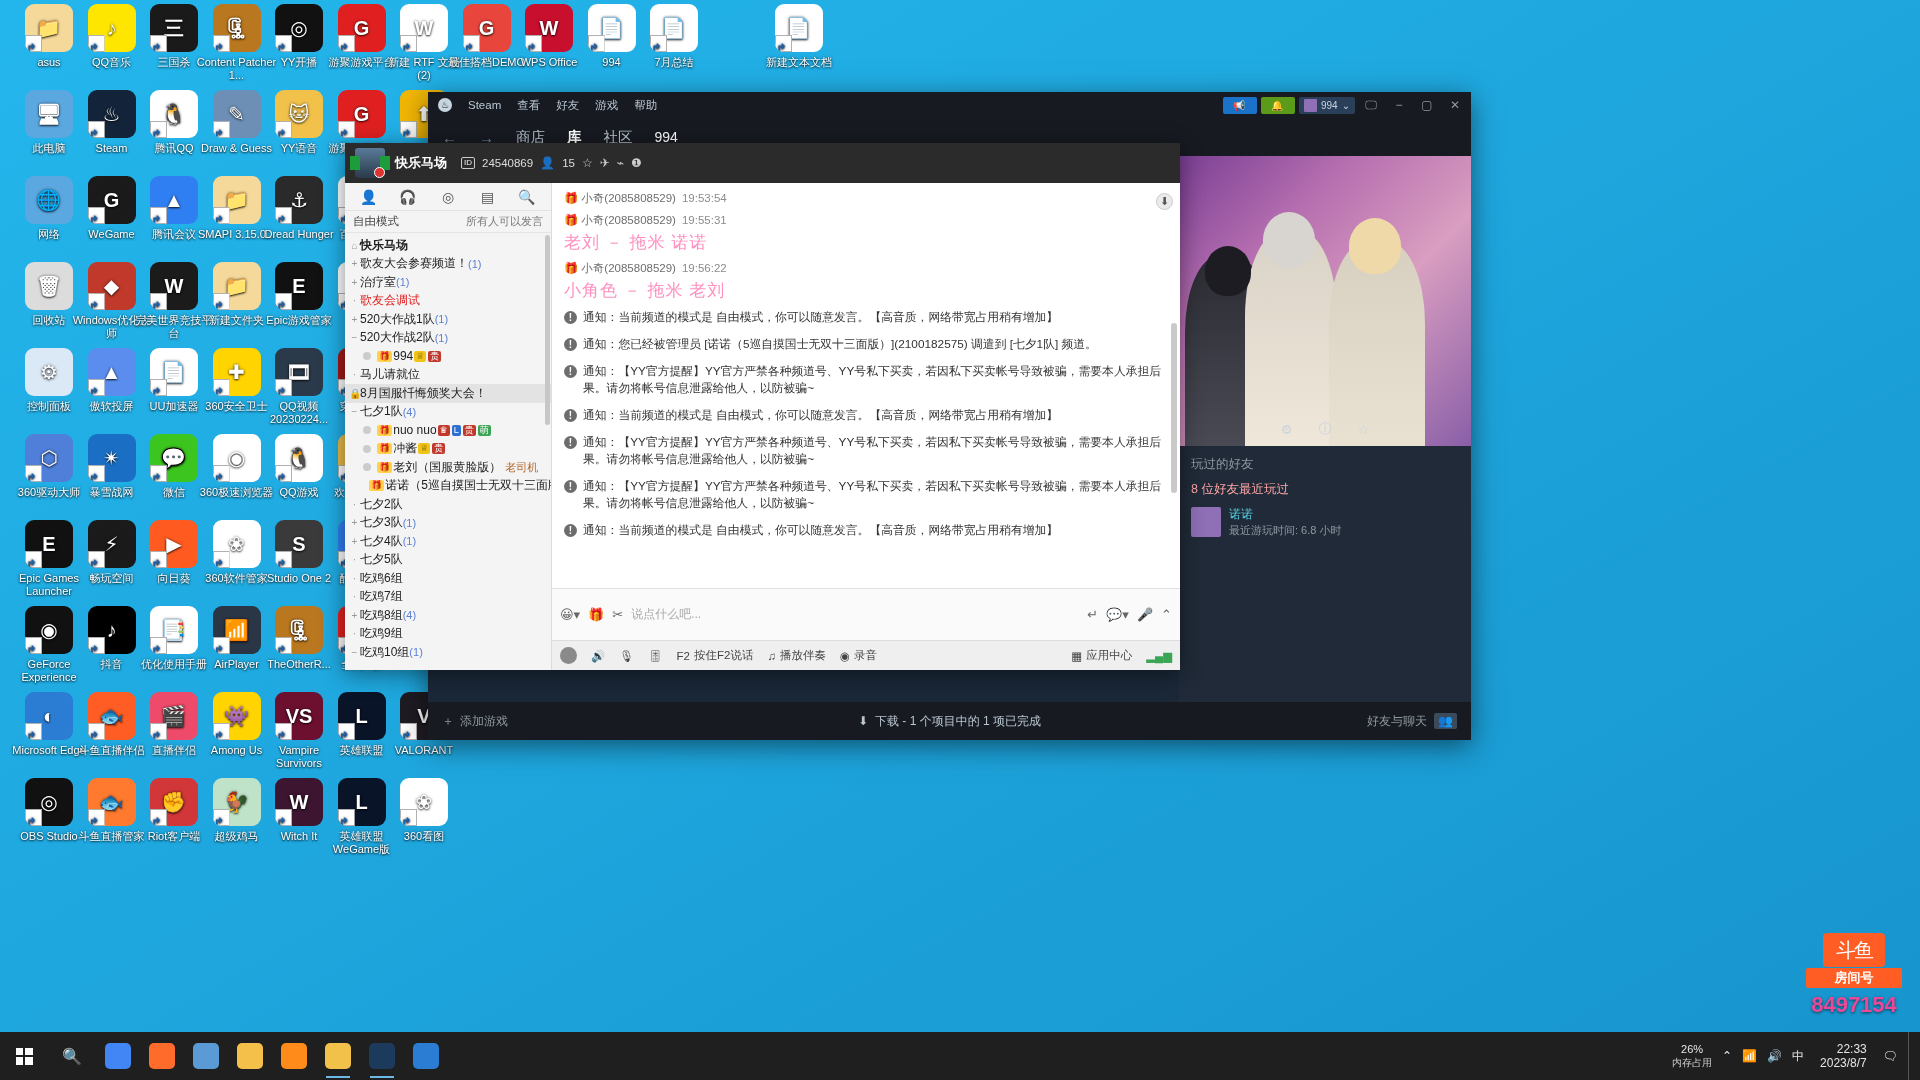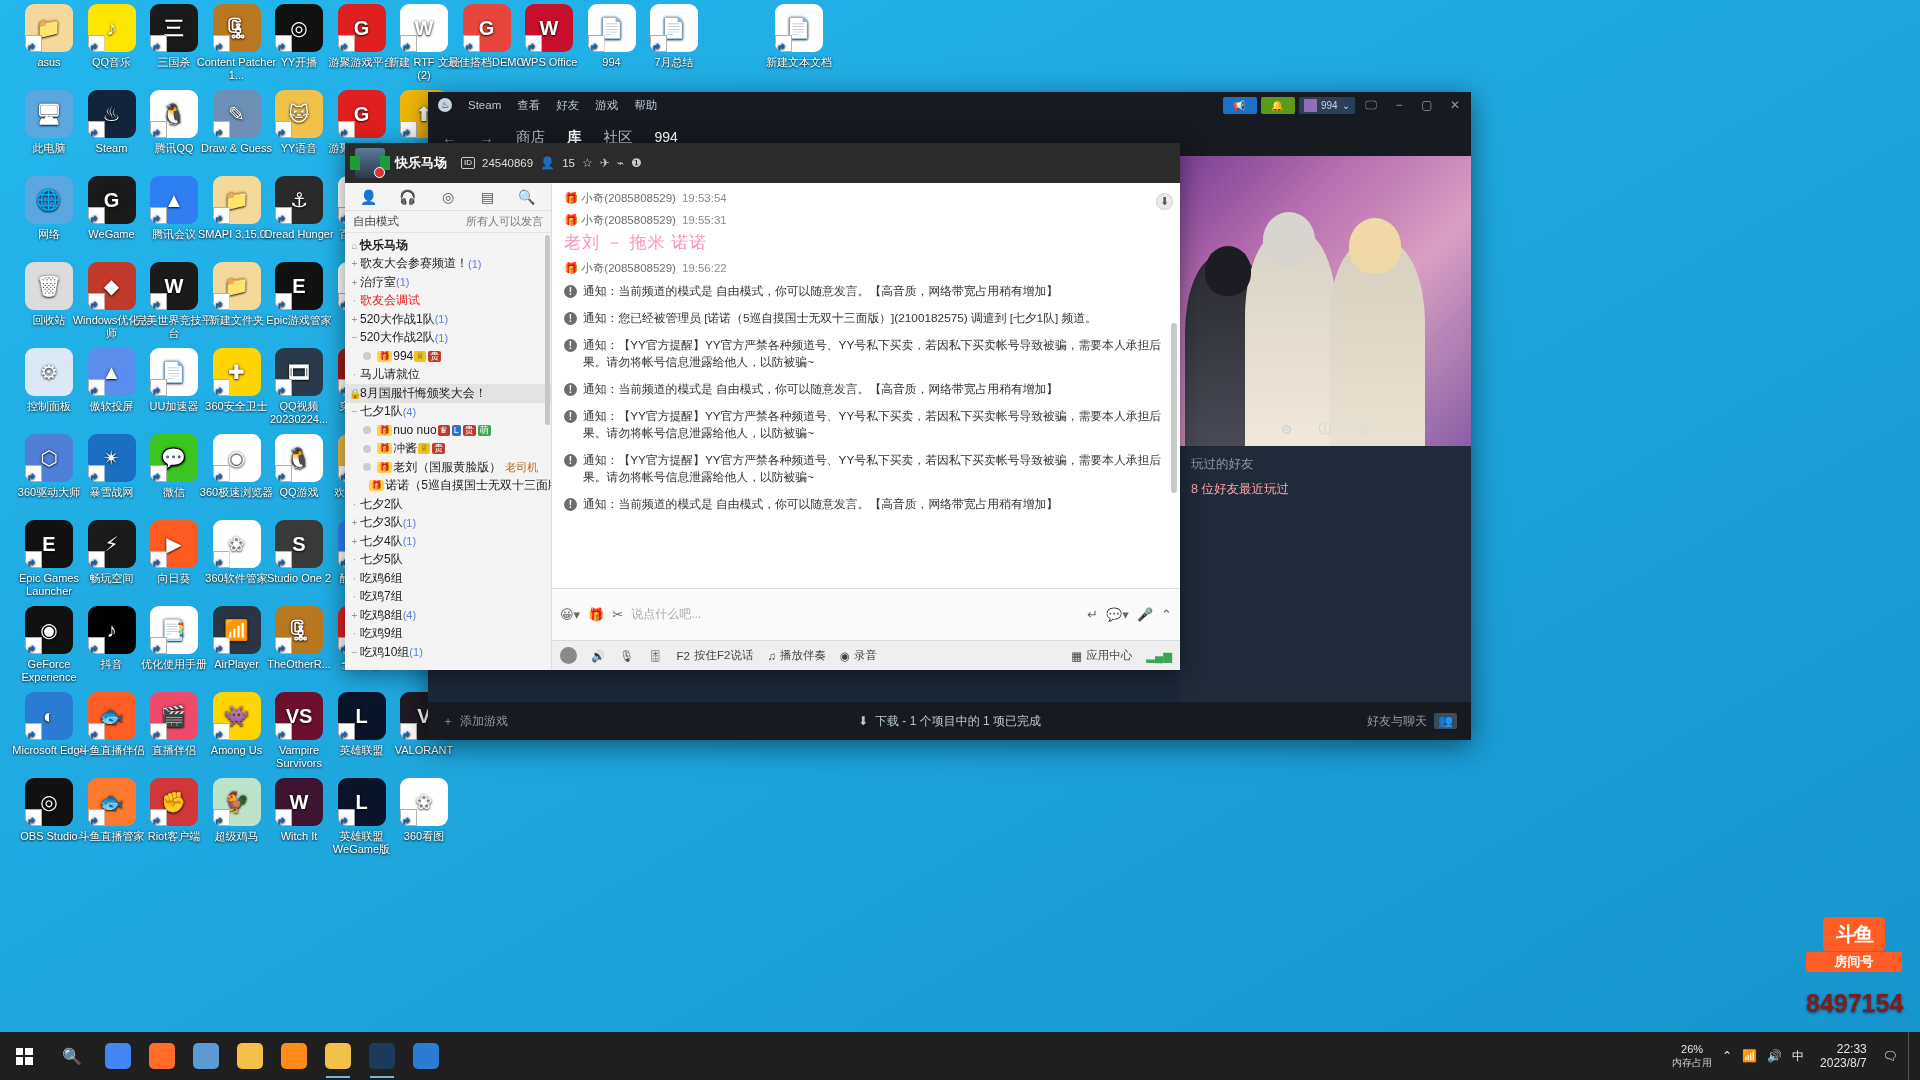--- a/index.html
+++ b/index.html
@@ -127,23 +127,23 @@
   .lib-row{ display:flex; align-items:center; gap:7px; height:19px;}
   .lib-ic{ width:14px;height:14px;border-radius:2px;}
   #st-foot{ position:absolute; left:0; right:0; bottom:0; height:38px; background:#171a21; display:flex; align-items:center; padding:0 14px; font-size:12px; color:#8f98a0;}
   #st-foot .plus{ display:flex; align-items:center; gap:6px; cursor:pointer;}
   #st-dl{ position:absolute; left:50%; transform:translateX(-50%); display:flex; align-items:center; gap:7px; color:#b9c6d1;}
   #st-fr-btn{ margin-left:auto; display:flex; align-items:flex-start; gap:7px; cursor:pointer;}
 
   
   #douyu{ position:absolute; right:18px; bottom:62px; width:96px; text-align:center; z-index:60;}
   #douyu .logo{ width:62px;height:34px;margin:0 auto; background:#ff5d23; border-radius:4px; color:#fff;
-     font-size:20px; font-weight:bold; line-height:34px; letter-spacing:-2px;}
+     font-size:20px; font-weight:normal; line-height:34px; letter-spacing:-2px;}
   #douyu .rm{ background:#ff5d23; color:#fff; font-size:13px; font-weight:bold; padding:1px 0; margin-top:1px; border-radius:2px;}
-  #douyu .num{ color:#7f1d1d; font-size:25px; font-weight:bold; text-shadow:0 1px 3px rgba(0,0,0,.6); margin-top:17px;}
+  #douyu .num{ color:#ec4899; font-size:22px; font-weight:bold; text-shadow:0 1px 3px rgba(0,0,0,.6); margin-top:4px;}
 
   
   #taskbar{ position:absolute; left:0; right:0; bottom:0; height:48px; background:#1f1f1f; display:flex; align-items:center; z-index:90;}
   #start{ width:48px; height:48px; display:flex; align-items:center; justify-content:center; cursor:pointer;}
   .winlogo{ width:17px;height:17px; display:grid; grid-template-columns:1fr 1fr; grid-template-rows:1fr 1fr; gap:2px;}
   .winlogo i{ background:#fff; display:block;}
   #tb-search{ width:48px;height:48px; display:flex; align-items:center; justify-content:center; color:#ddd; font-size:16px; cursor:pointer;}
   .tbicon{ width:44px;height:48px; display:flex; align-items:center; justify-content:center; cursor:pointer; position:relative;}
   .tbicon .sq{ width:26px;height:26px;border-radius:5px;}
   .tbicon.active::after{ content:""; position:absolute; bottom:2px; left:10px; right:10px; height:2px; background:#6cb8e6;}
@@ -477,20 +477,27 @@
       <div style="position:absolute;left:170px;top:62px;width:52px;height:56px;border-radius:50% 50% 45% 45%;background:#f0d9a8"></div>
       <div id="st-artbar">
         <span>⚙</span>
         <span>ⓘ</span>
         <span>☆</span>
       </div>
     </div>
     <div id="st-friends">
       <div class="fr-h">玩过的好友</div>
       <div class="fr-sub">8 位好友最近玩过</div>
+      <div class="fr-item">
+        <span class="fr-av" style="background:#8f6fb5"></span>
+        <span>
+          <span class="fr-n">诺诺</span>
+          <div class="fr-t">最近游玩时间: 6.8 小时</div>
+        </span>
+      </div>
     </div>
   </div>
 
 
   <div id="st-foot">
     <span class="plus">
       <span>＋</span>
       <span>添加游戏</span>
     </span>
     <span id="st-dl">
@@ -663,20 +670,21 @@
         <div id="msgs-scroll"></div>
       <div class="msg">
             <div class="mhdr"><span class="gi">🎁</span><span class="nick">小奇(2085808529)</span><span style="margin-left: 6px;">19:53:54</span></div>
           </div>
           <div class="msg">
             <div class="mhdr"><span class="gi">🎁</span><span class="nick">小奇(2085808529)</span><span style="margin-left: 6px;">19:55:31</span></div>
             <div class="mbody">老刘 －  拖米  诺诺</div>
           </div>
           <div class="msg">
             <div class="mhdr"><span class="gi">🎁</span><span class="nick">小奇(2085808529)</span><span style="margin-left: 6px; margin-top: 24px;">19:56:22</span></div>
+            <div class="mbody">小角色 －  拖米    老刘</div>
           </div>
           <div class="notice">
             <span class="ex">!</span>
             <span>通知：当前频道的模式是 自由模式，你可以随意发言。【高音质，网络带宽占用稍有增加】</span>
           </div>
           <div class="notice">
             <span class="ex">!</span>
             <span>通知：您已经被管理员 [诺诺（5巡自摸国士无双十三面版）](2100182575) 调遣到 [七夕1队] 频道。</span>
           </div>
           <div class="notice">

